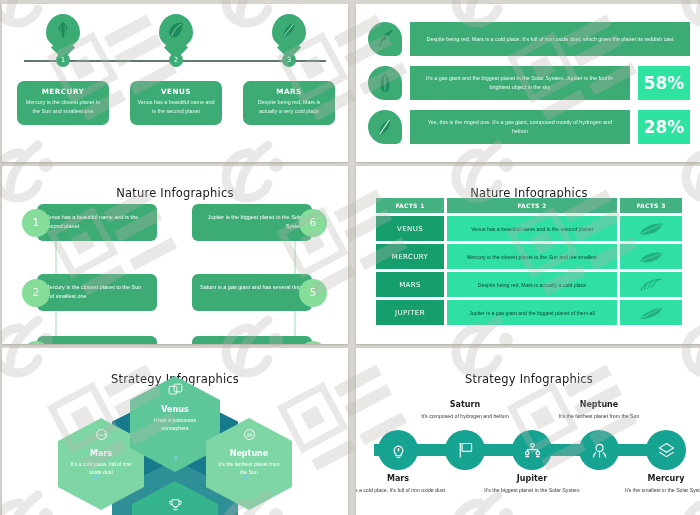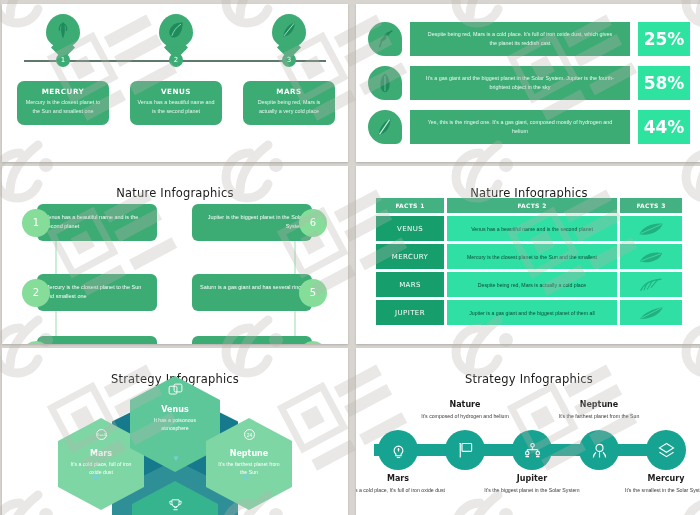--- a/index.html
+++ b/index.html
@@ -203,21 +203,20 @@
     <div class="prow">
       <div class="leafcirc">
         <svg viewBox="0 0 24 24">
           <path d="M20 3C13 6 8 12 6 21" stroke="#1f8a5c" stroke-width="1.6" fill="none"></path>
           <path d="M18 5c-3-1-6 1-7 4 3 1 6-1 7-4zM14 10c-3-1-6 1-7 4 3 1 6-1 7-4z" fill="#1f8a5c"></path>
         </svg>
       </div>
       <div class="pbar">
           <span>Despite being red, Mars is a cold place. It's full of iron oxide dust, which gives the planet its reddish cast</span>
         </div>
-      <div class="ppct">25%</div>
     </div>
     <div class="prow">
       <div class="leafcirc">
         <svg viewBox="0 0 24 24">
           <path d="M12 2c-4 3-5 8-5 12 0 4 2 8 5 8s5-4 5-8c0-4-1-9-5-12z" fill="#1f8a5c"></path>
           <path d="M12 4v17" stroke="#5ec795" stroke-width="1"></path>
         </svg>
       </div>
       <div class="pbar">
           <span>It's a gas giant and the biggest planet in the Solar System. Jupiter is the fourth-brightest object in the sky</span>
@@ -227,21 +226,21 @@
     <div class="prow">
       <div class="leafcirc">
         <svg viewBox="0 0 24 24">
           <path d="M18 3C11 6 6 12 5 21c8-2 13-9 13-18z" fill="#1f8a5c"></path>
           <path d="M17 4 6 20" stroke="#bdeed6" stroke-width="1.3"></path>
         </svg>
       </div>
       <div class="pbar">
           <span>Yes, this is the ringed one. It's a gas giant, composed mostly of hydrogen and helium</span>
         </div>
-      <div class="ppct">44%</div>
+      <div class="ppct">28%</div>
     </div>
   </div>
 
   <div class="slide s3">
     <div class="stitle" style="margin-top:8px">Nature Infographics</div>
     <div class="cols">
       <div class="conn" style="left:33px;top:40px;width:1.5px;height:46px"></div>
       <div class="conn" style="left:33px;top:110px;width:1.5px;height:46px"></div>
 
       <div class="conn" style="left:272px;top:40px;width:1.5px;height:46px"></div>
@@ -431,21 +430,21 @@
         <path d="M12 4 4 9l8 5 8-5z"></path>
           <path d="M4 14l8 5 8-5"></path>
       </svg>
     </div>
 
     <div class="clab" style="left:-6px;top:126px">
       <div class="nm">Mars</div>
       <div class="ds">It's a cold place, It's full of iron oxide dust</div>
     </div>
     <div class="clab" style="left:61px;top:52px">
-      <div class="nm">Nature</div>
+      <div class="nm">Saturn</div>
       <div class="ds">It's composed of hydrogen and helium</div>
     </div>
     <div class="clab" style="left:128px;top:126px">
       <div class="nm">Jupiter</div>
       <div class="ds">It's the biggest planet in the Solar System</div>
     </div>
     <div class="clab" style="left:195px;top:52px">
       <div class="nm">Neptune</div>
       <div class="ds">It's the farthest planet from the Sun</div>
     </div>

